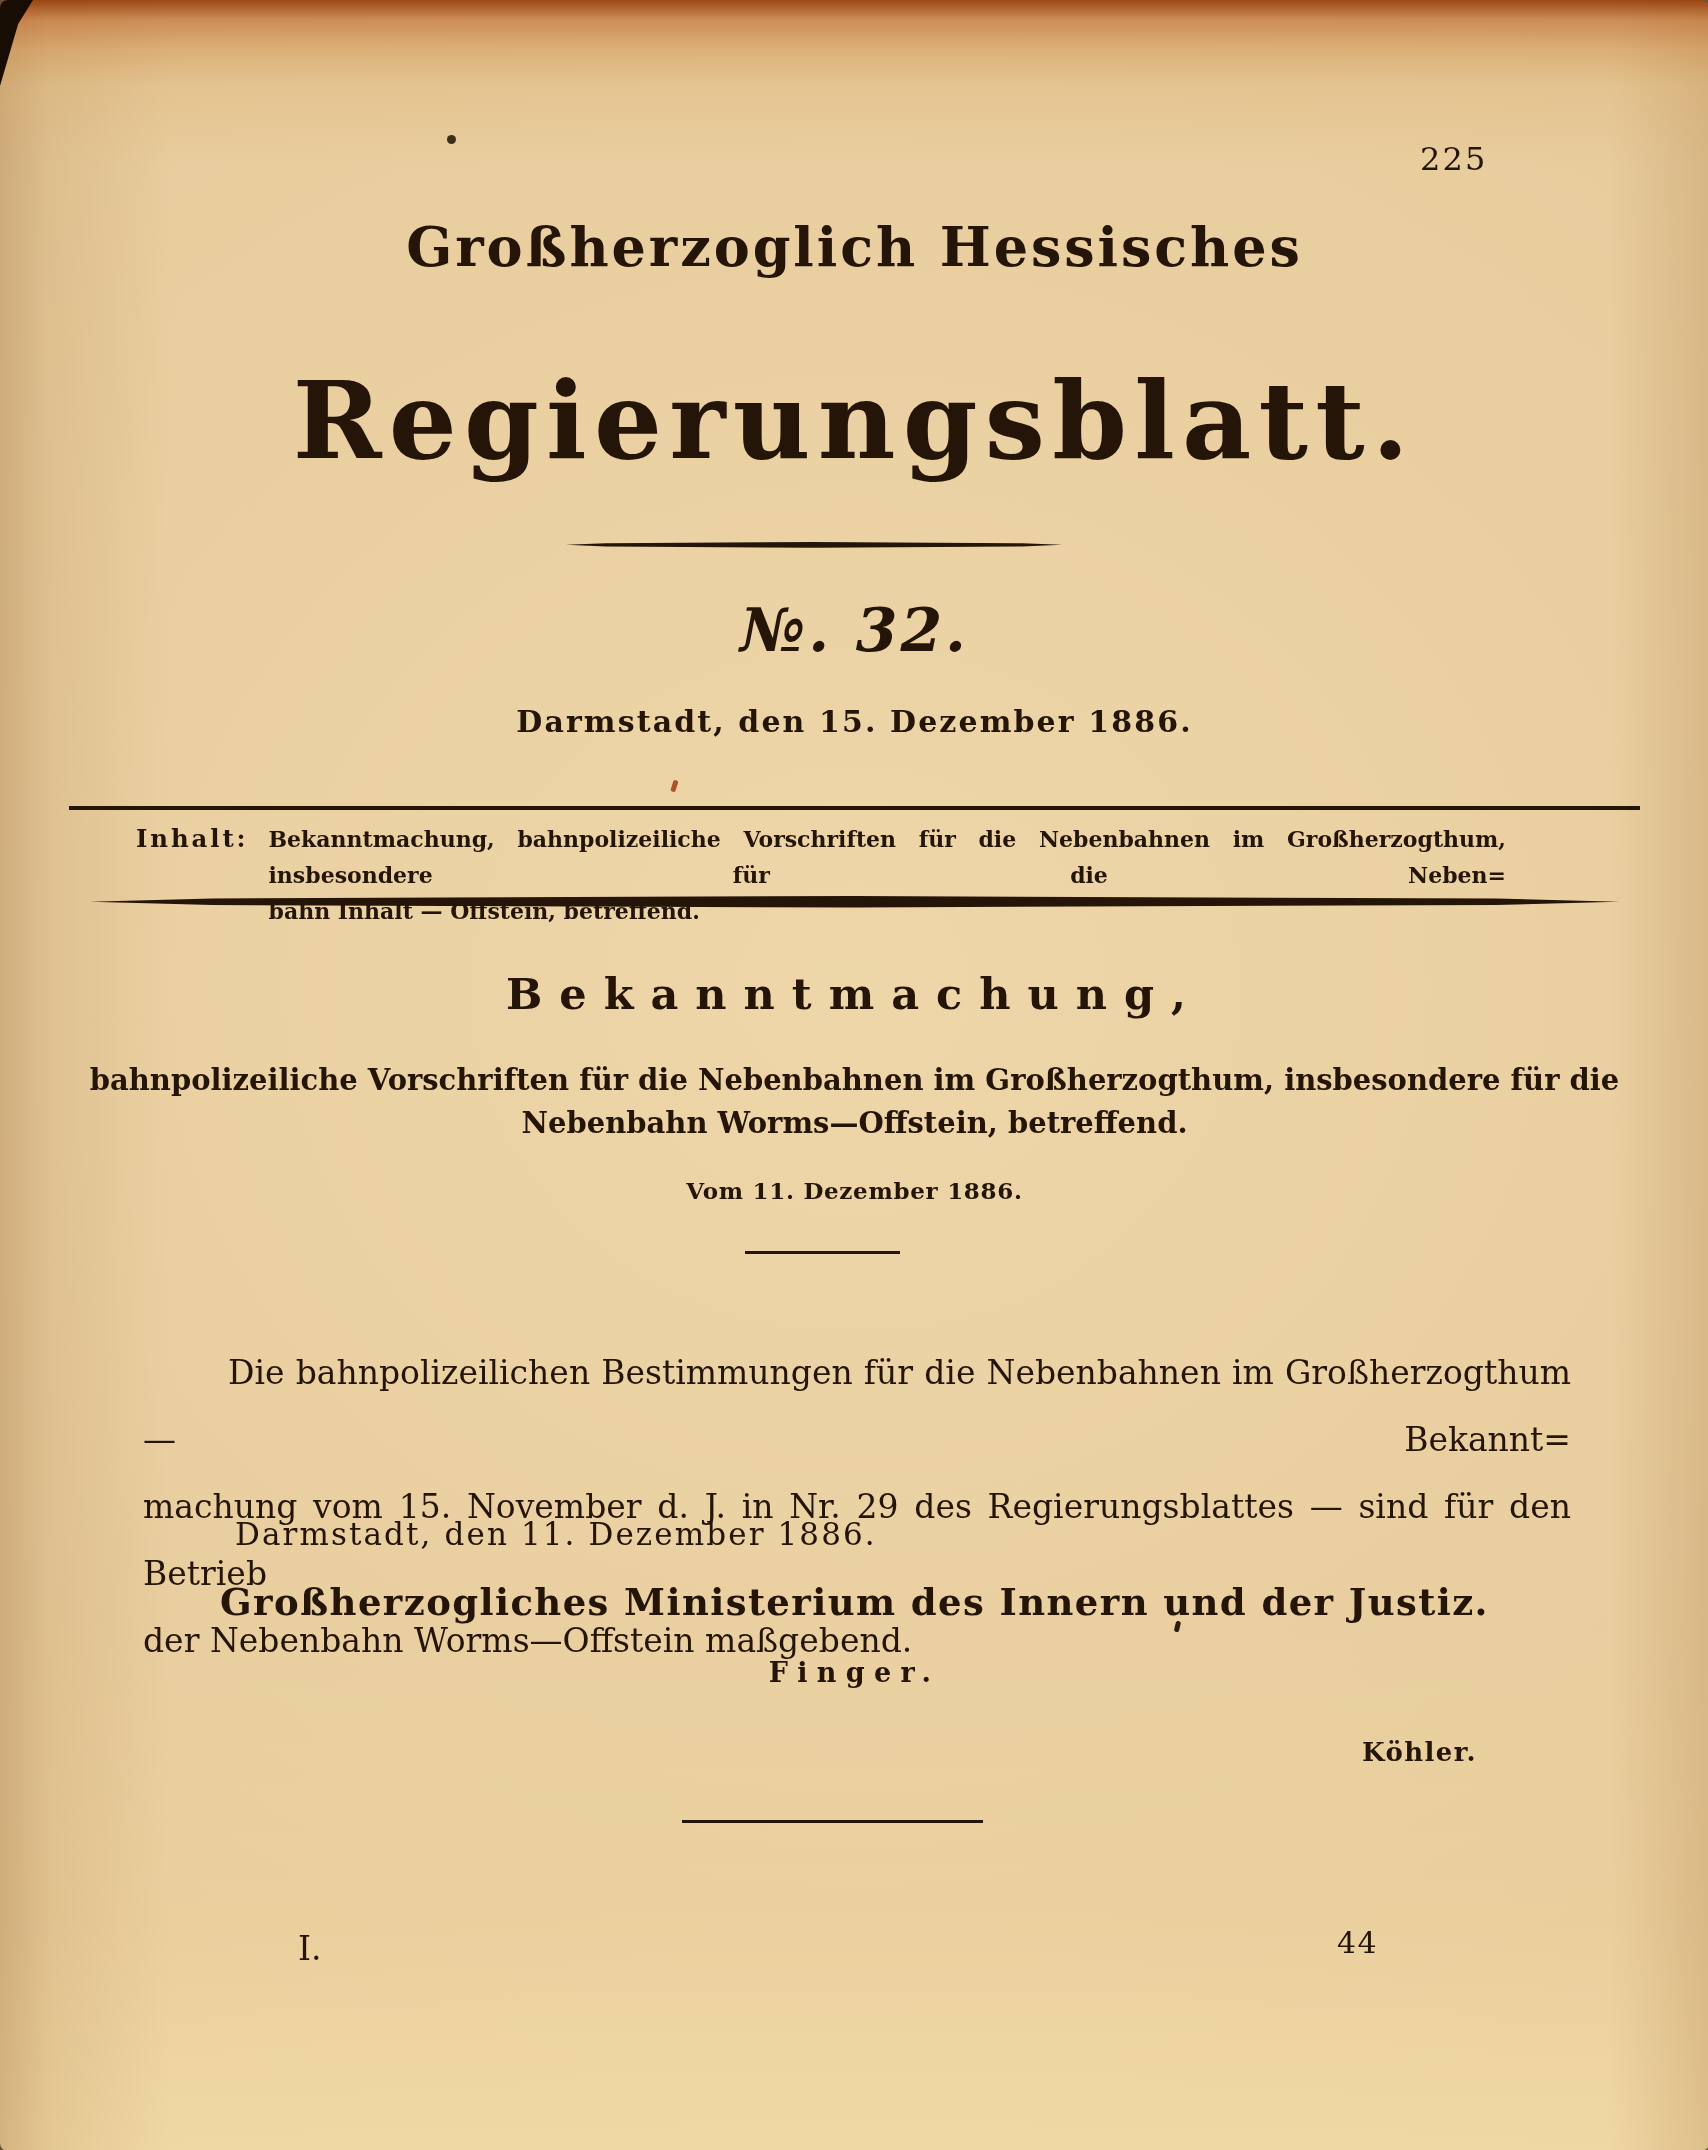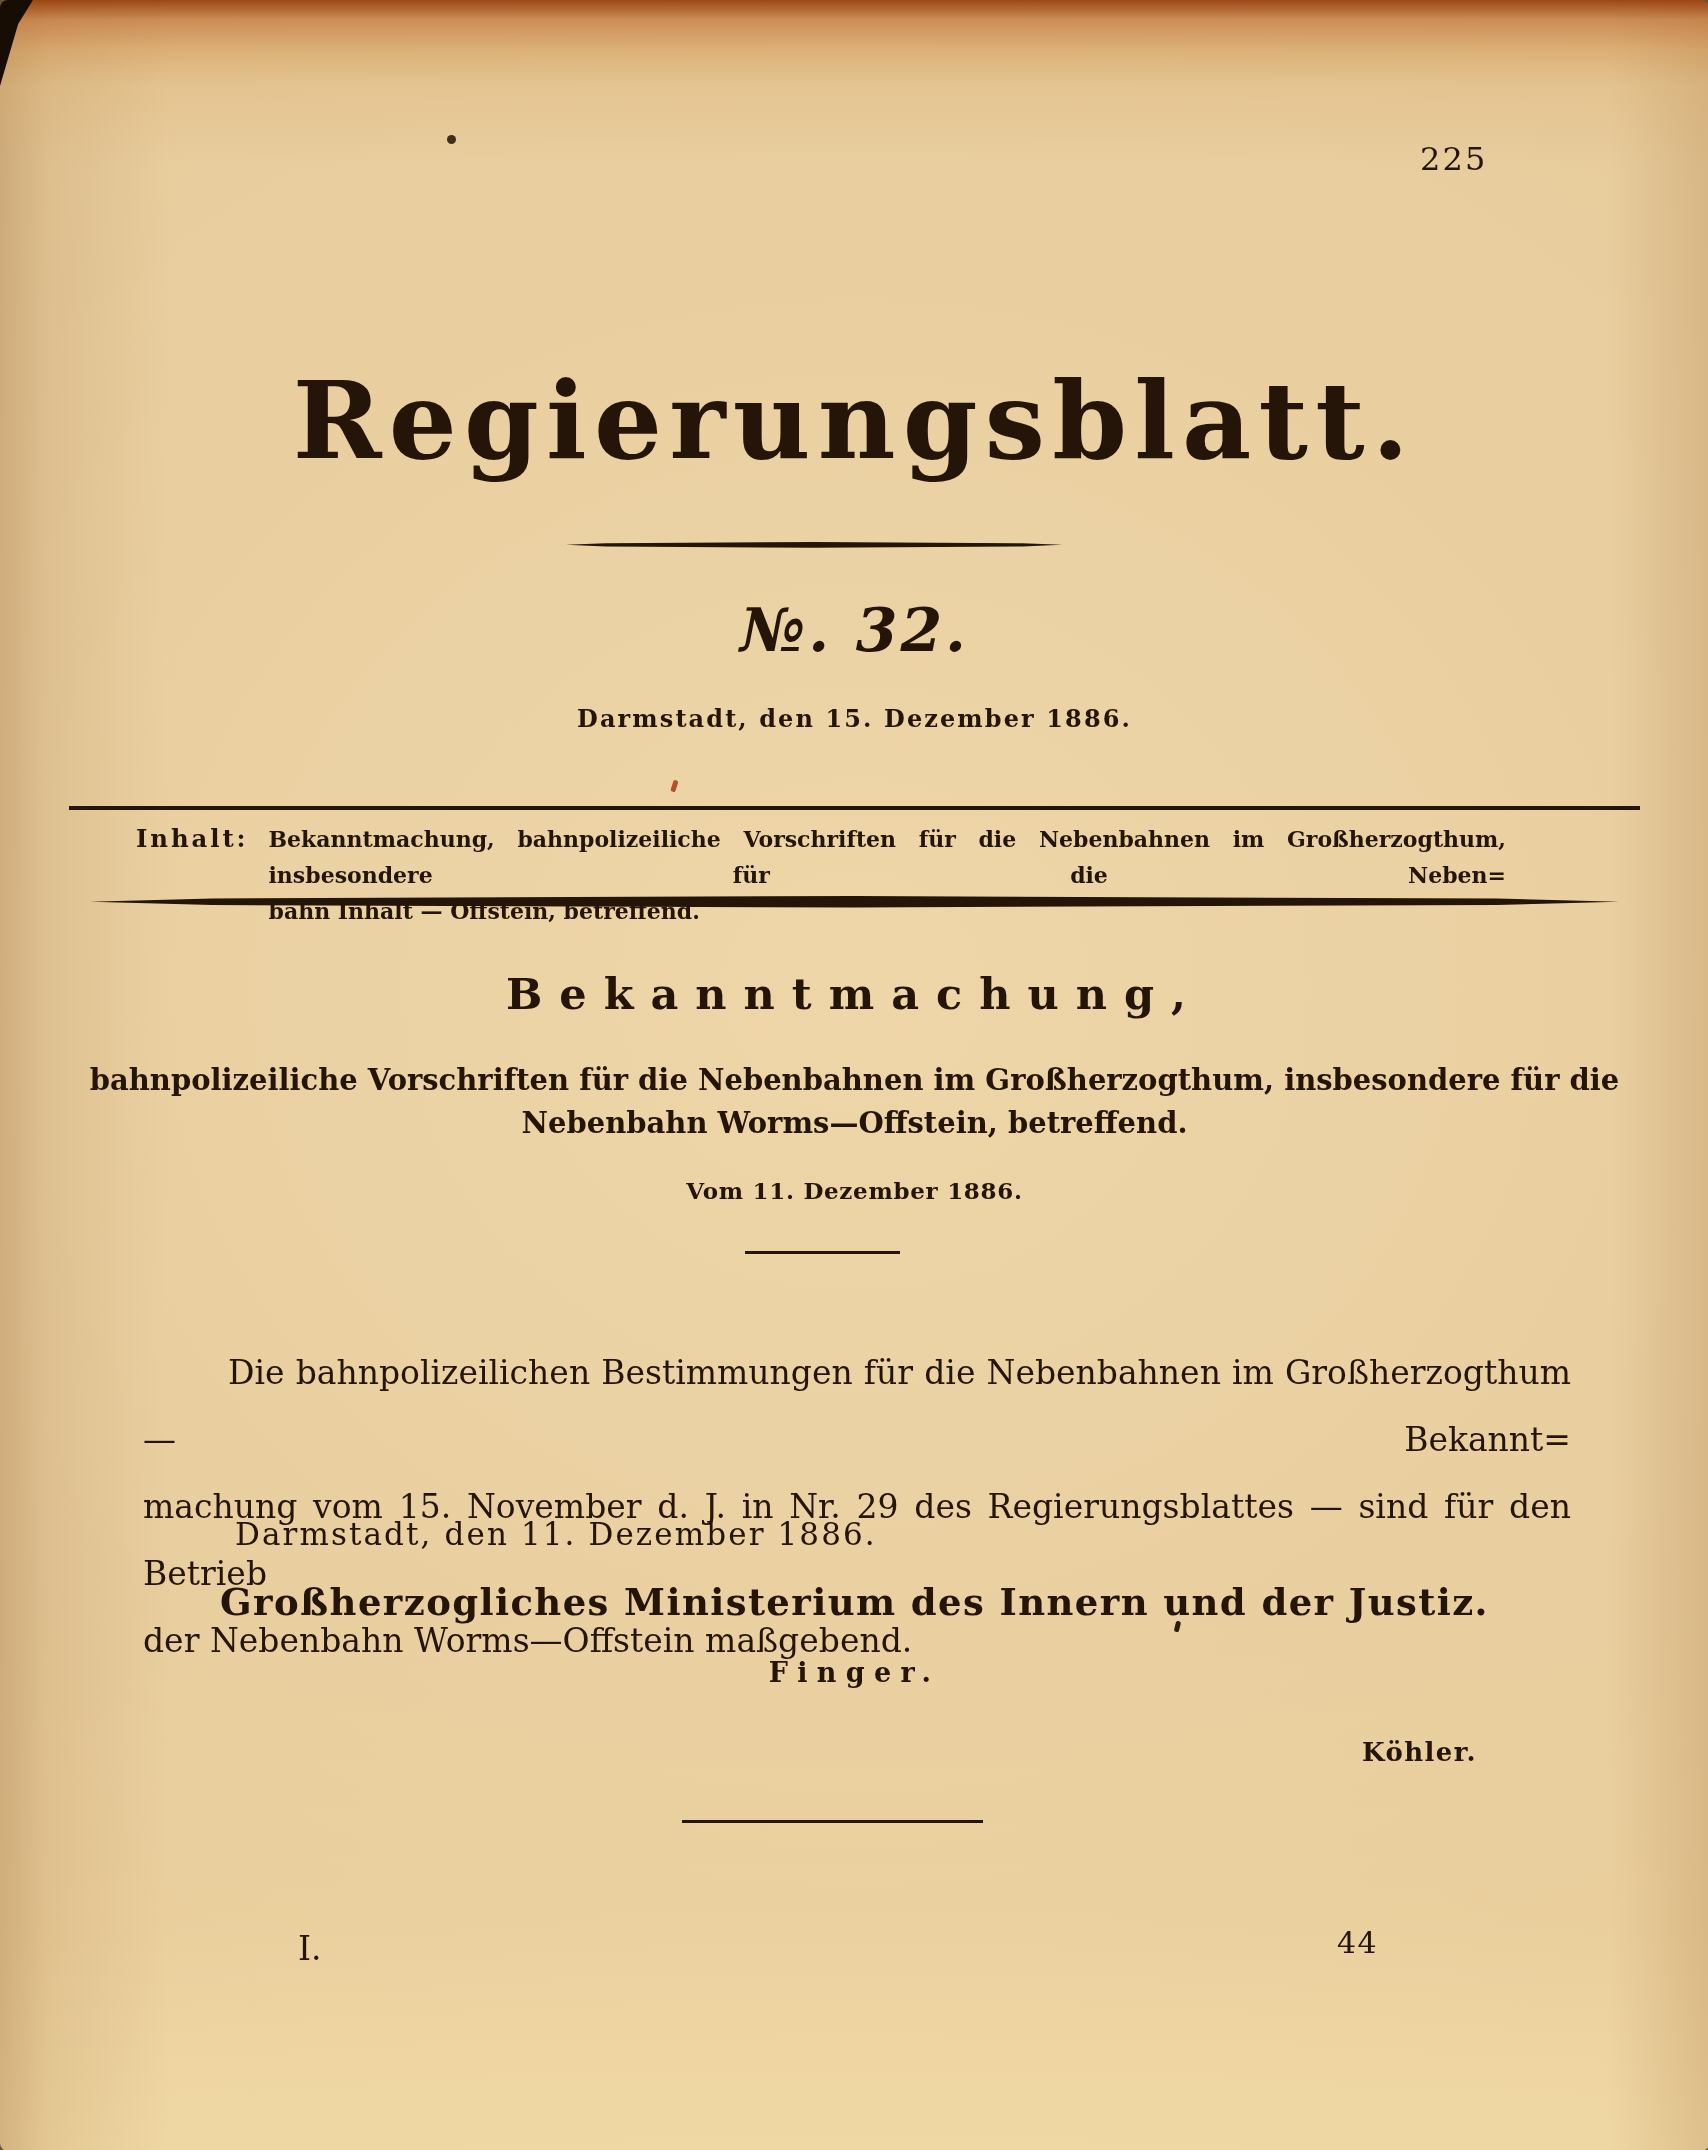--- a/index.html
+++ b/index.html
@@ -32,21 +32,21 @@
     background:#241508;
     clip-path:polygon(0 50%, 8% 22%, 50% 0, 92% 22%, 100% 50%, 92% 78%, 50% 100%, 8% 78%);
   }
   .rule1{top:542px;left:566px;width:496px;height:5.7px;}
   .rule2{top:806px;left:69px;width:1571px;height:3.6px;}
   .rule3{top:896px;left:90px;width:1529px;height:11.5px;}
   .rule4{top:1251px;left:745px;width:155px;height:2.9px;}
   .rule5{top:1820px;left:682px;width:301px;height:2.9px;}
 
   .issue-number{top:595px;font-size:60px;font-weight:bold;font-style:italic;letter-spacing:2.9px;}
-  .dateline{top:704px;font-size:24px;font-weight:bold;letter-spacing:2.1px;}
+  .dateline{top:704px;font-size:30px;font-weight:bold;letter-spacing:2.1px;}
 
   .toc{top:821px;left:136px;width:1370px;display:flex;font-weight:bold;}
   .toc-label{flex:0 0 auto;font-size:24.4px;letter-spacing:2.9px;line-height:36px;padding-right:20px;}
   .toc-text{flex:1 1 auto;font-size:22px;line-height:36px;}
   .toc-line1{text-align:justify;text-align-last:justify;}
 
   .heading{top:969px;font-size:43px;font-weight:bold;letter-spacing:17px;}
   .subtitle{top:1059px;font-size:29px;font-weight:bold;line-height:43px;}
   .vom-line{top:1177px;font-size:23px;font-weight:bold;letter-spacing:0.7px;}
 
@@ -73,20 +73,21 @@
 
 <div class="page">
 
   <div class="abs corner-wedge"></div>
   <div class="abs speck1"></div>
   <div class="abs speck2"></div>
   <div class="abs speck3"></div>
 
   <div class="abs page-number ink">225</div>
 
+  <div class="abs center pretitle">Großherzoglich Hessisches</div>
   <div class="abs center main-title">Regierungsblatt.</div>
 
   <div class="abs rule-taper rule1"></div>
 
   <div class="abs center issue-number">№. 32.</div>
   <div class="abs center dateline">Darmstadt, den 15. Dezember 1886.</div>
 
   <div class="abs rule rule2"></div>
 
   <div class="abs toc">

